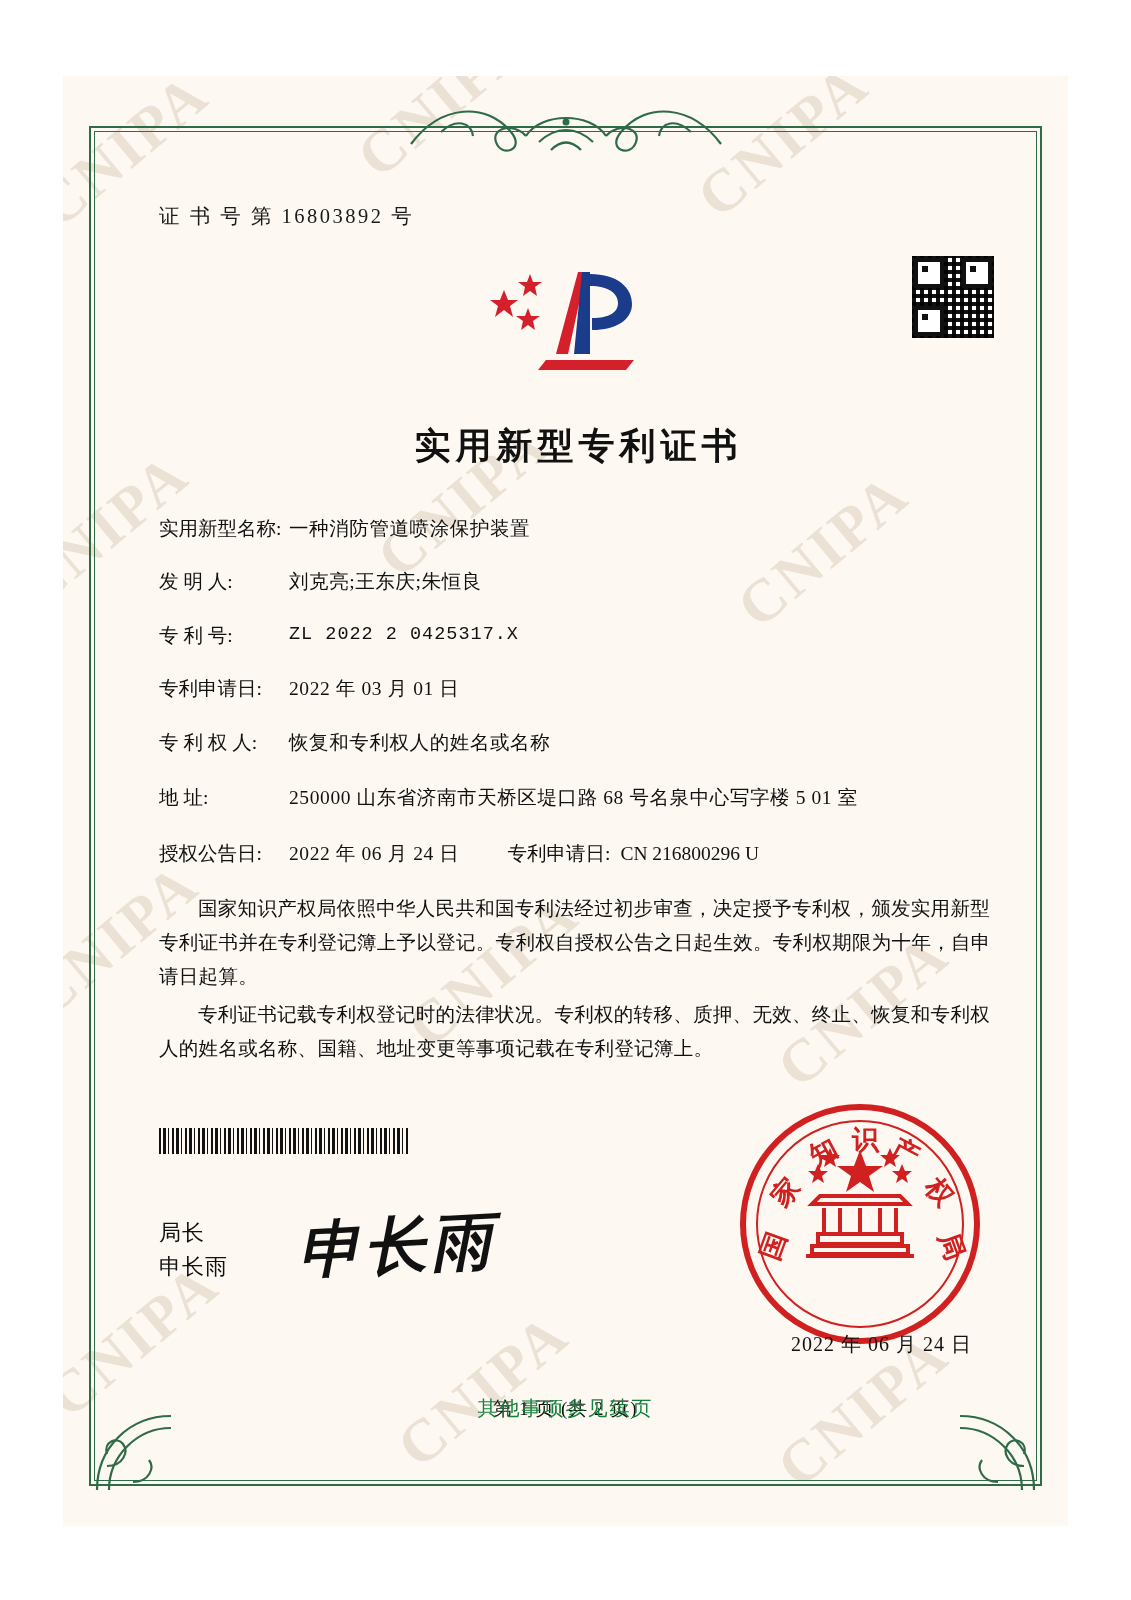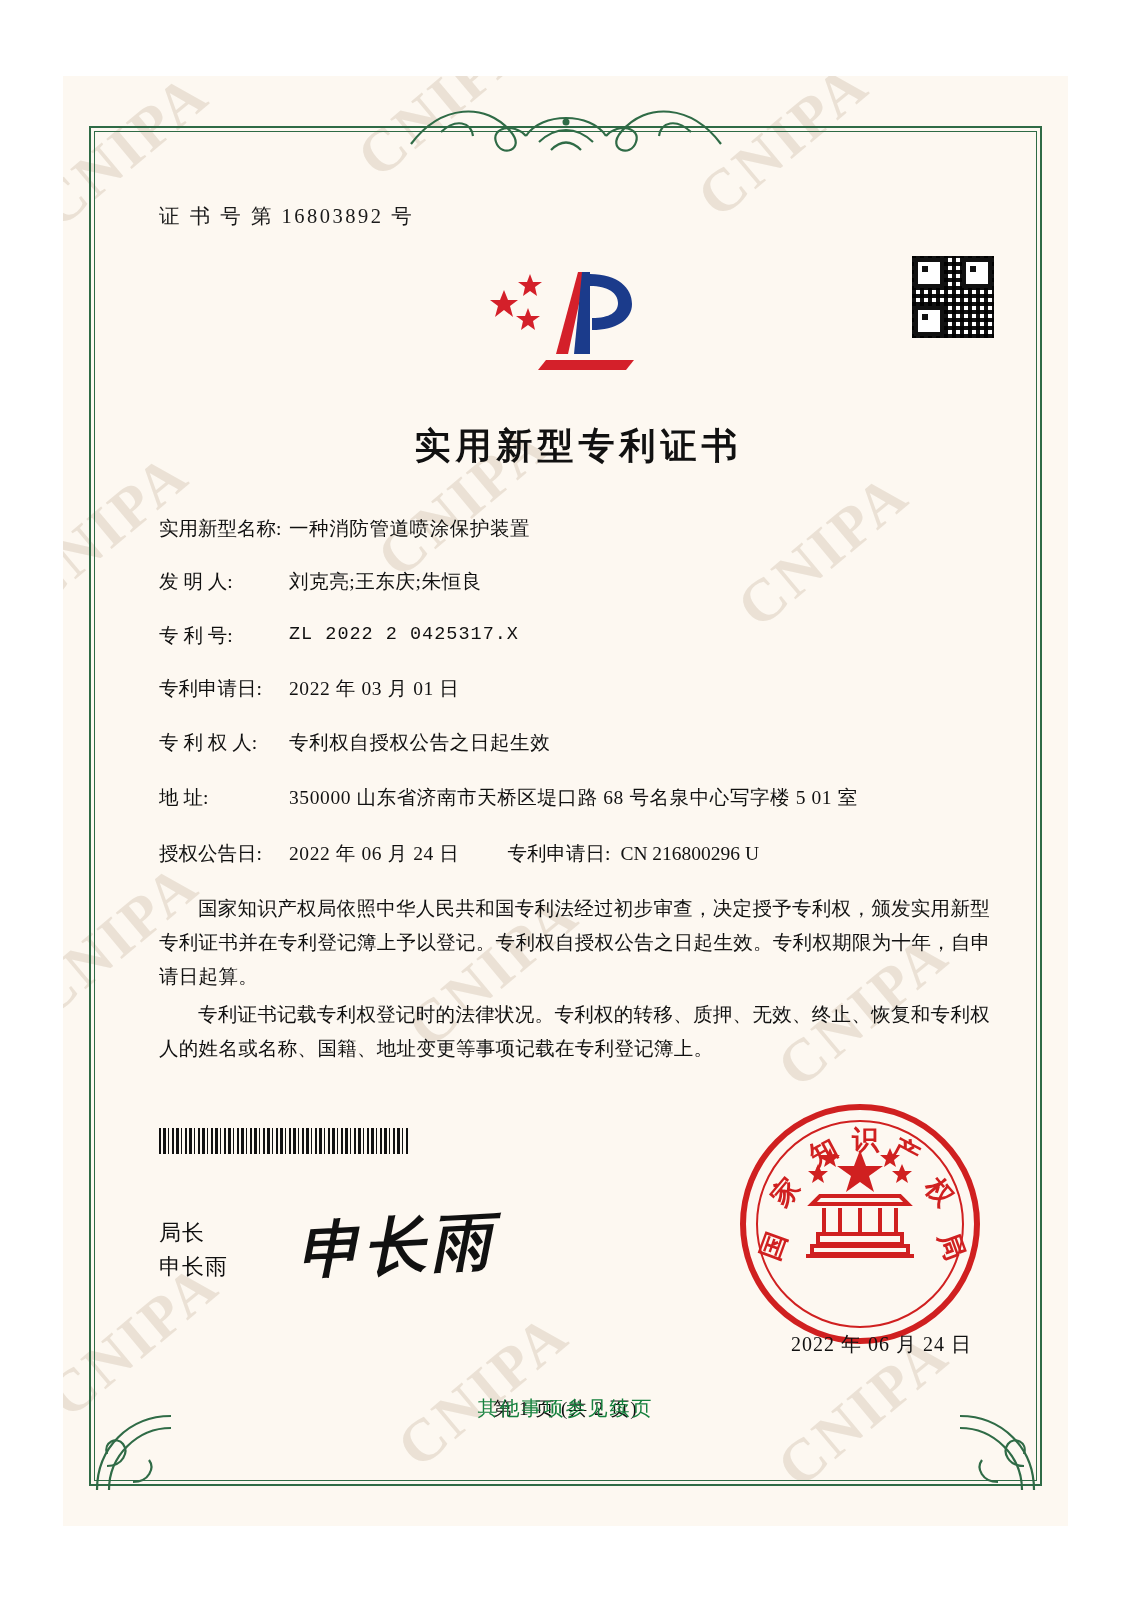--- a/index.html
+++ b/index.html
@@ -379,26 +379,26 @@
         <span class="val mono">ZL 2022 2 0425317.X</span>
       </div>
 
       <div class="row">
         <span class="lab">专利申请日:</span>
         <span class="val">2022 年 03 月 01 日</span>
       </div>
 
       <div class="row">
         <span class="lab">专 利 权 人:</span>
-        <span class="val">专利权自授权公告之日起生效</span>
+        <span class="val">恢复和专利权人的姓名或名称</span>
       </div>
 
       <div class="row addr">
         <span class="lab">地        址:</span>
-        <span class="val">350000  山东省济南市天桥区堤口路 68 号名泉中心写字楼 5 01 室</span>
+        <span class="val">250000  山东省济南市天桥区堤口路 68 号名泉中心写字楼 5 01 室</span>
       </div>
 
       <div class="row dual">
         <span class="lab">授权公告日:</span>
         <span class="val" style="flex:0 0 auto;">2022 年 06 月 24 日</span>
         <span class="seg2">专利申请日:</span>
         <span class="seg2" style="margin-left:10px;">CN 216800296 U</span>
       </div>
 
     </div>

